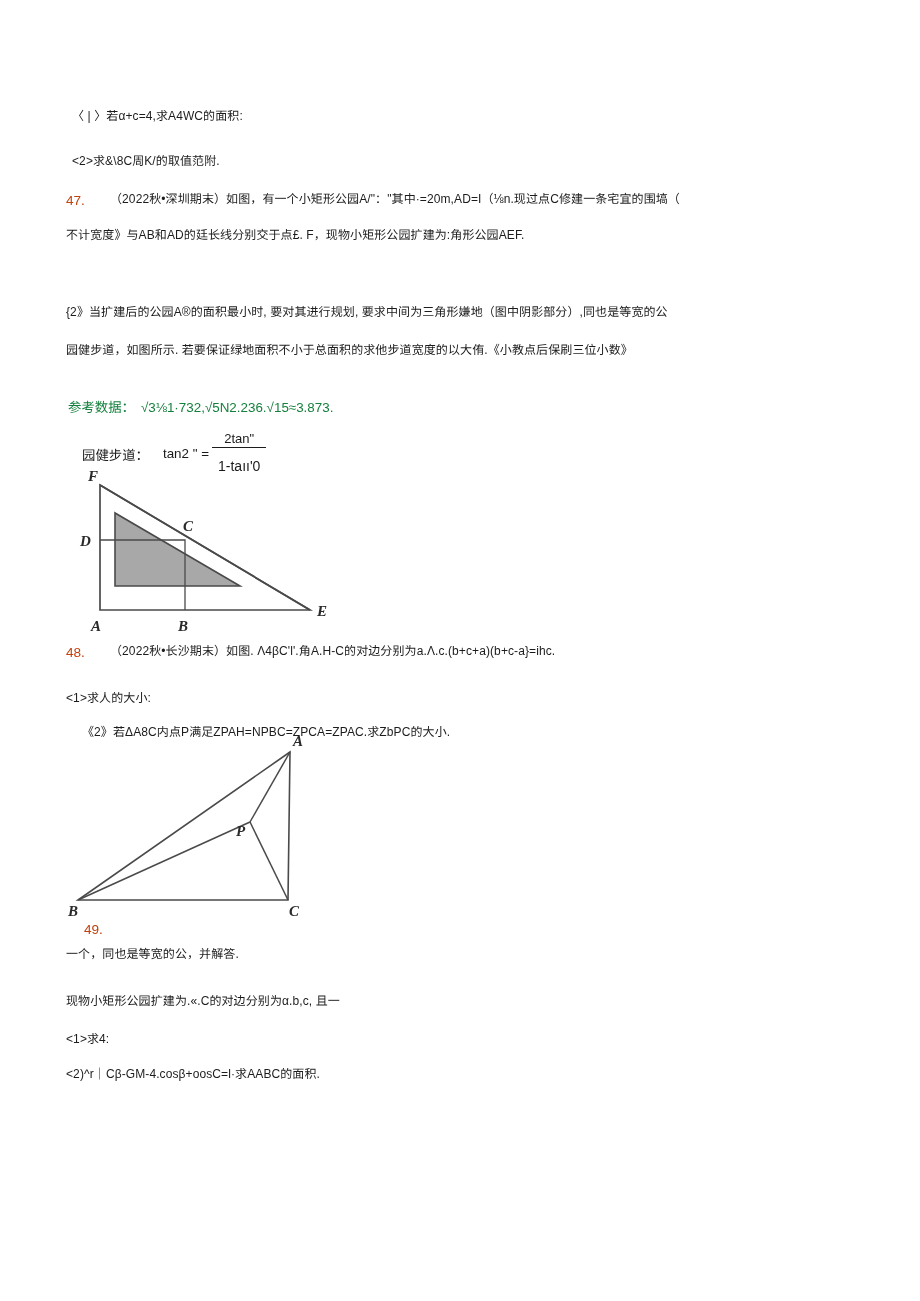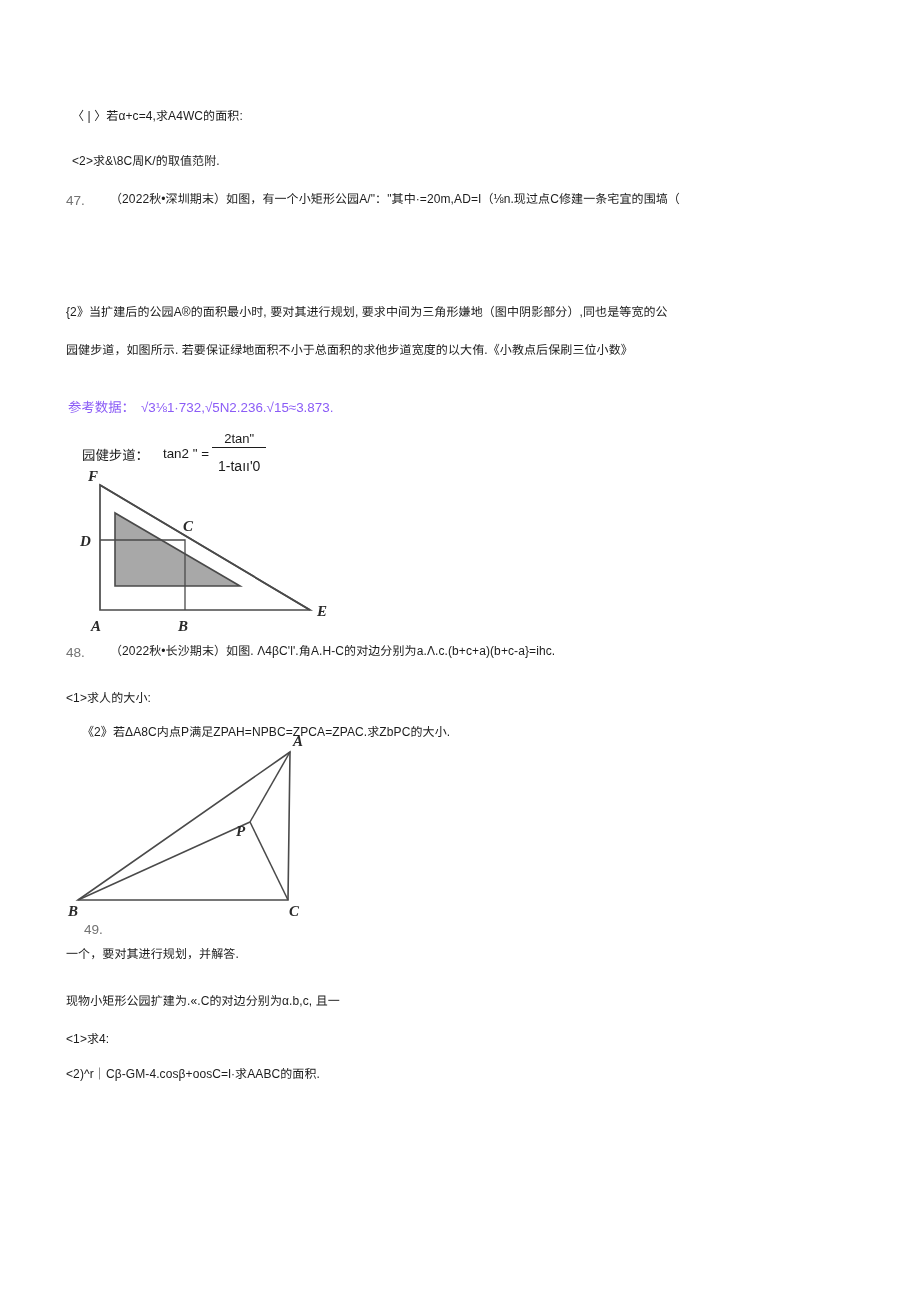--- a/index.html
+++ b/index.html
@@ -28,29 +28,29 @@
     font-size: 12px;
     line-height: 1.0;
     color: #1c1c1c;
     white-space: nowrap;
     letter-spacing: 0.1px;
   }
 
   .num-label {
     position: absolute;
     font-size: 13.6px;
-    color: #737373;
+    color: #c2410c;
     white-space: nowrap;
   }
 
   
   .ref-line {
     position: absolute;
     font-size: 13.4px;
-    color: #8b5cf6;
+    color: #15803d;
     white-space: nowrap;
   }
   .formula-wrap {
     position: absolute;
     display: flex;
     align-items: center;
     font-size: 13.4px;
     white-space: nowrap;
   }
   .frac {
@@ -92,20 +92,21 @@
 <div class="page">
 
   <div class="tline" style="left:72px; top:110px;">〈 | 〉若α+c=4,求A4WC的面积:</div>
 
   <div class="tline" style="left:72px; top:155px;">&lt;2&gt;求&amp;\8C周K/的取值范附.</div>
 
   <div class="num-label" style="left:66px; top:193px;">47.</div>
 
   <div class="tline" style="left:110px; top:193px;">（2022秋•深圳期末）如图，有一个小矩形公园A/"："其中·=20m,AD=I（⅛n.现过点C修建一条宅宜的围塙（</div>
 
+  <div class="tline" style="left:66px; top:229px;">不计宽度》与AB和AD的廷长线分别交于点£. F，现物小矩形公园扩建为:角形公园AEF.</div>
 
 
   <div class="tline" style="left:66px; top:306px;">{2》当扩建后的公园A®的面积最小时, 要对其进行规划, 要求中间为三角形嫌地（图中阴影部分）,同也是等宽的公</div>
 
   <div class="tline" style="left:66px; top:344px;text-align:center;">园健步道，如图所示. 若要保证绿地面积不小于总面积的求他步道宽度的以大侑.《小教点后保刷三位小数》</div>
 
   <div class="ref-line" style="left:68px; top:396px;">
     <span>参考数据：</span><span style="display:inline-block;width:6px;"></span><span>√3⅛1·732,√5N2.236.√15≈3.873.</span>
   </div>
 
@@ -159,21 +160,21 @@
       <text class="fig-label" x="233" y="14">A</text>
       <text class="fig-label" x="176" y="104">P</text>
       <text class="fig-label" x="8" y="184">B</text>
       <text class="fig-label" x="229" y="184">C</text>
     </svg>
   </div>
 
   <div class="num-label" style="left:84px; top:922px;">49.</div>
 
 
-  <div class="tline" style="left:66px; top:948px;">一个，要对其进行规划，并解答.</div>
+  <div class="tline" style="left:66px; top:948px;">一个，同也是等宽的公，并解答.</div>
 
   <div class="tline" style="left:66px; top:995px;">现物小矩形公园扩建为.«.C的对边分别为α.b,c, 且一</div>
 
   <div class="tline" style="left:66px; top:1033px;">&lt;1&gt;求4:</div>
 
   <div class="tline" style="left:66px; top:1068px;">&lt;2)^r｜Cβ-GM-4.cosβ+oosC=l·求AABC的面积.</div>
 
 </div>
 
 </body></html>

